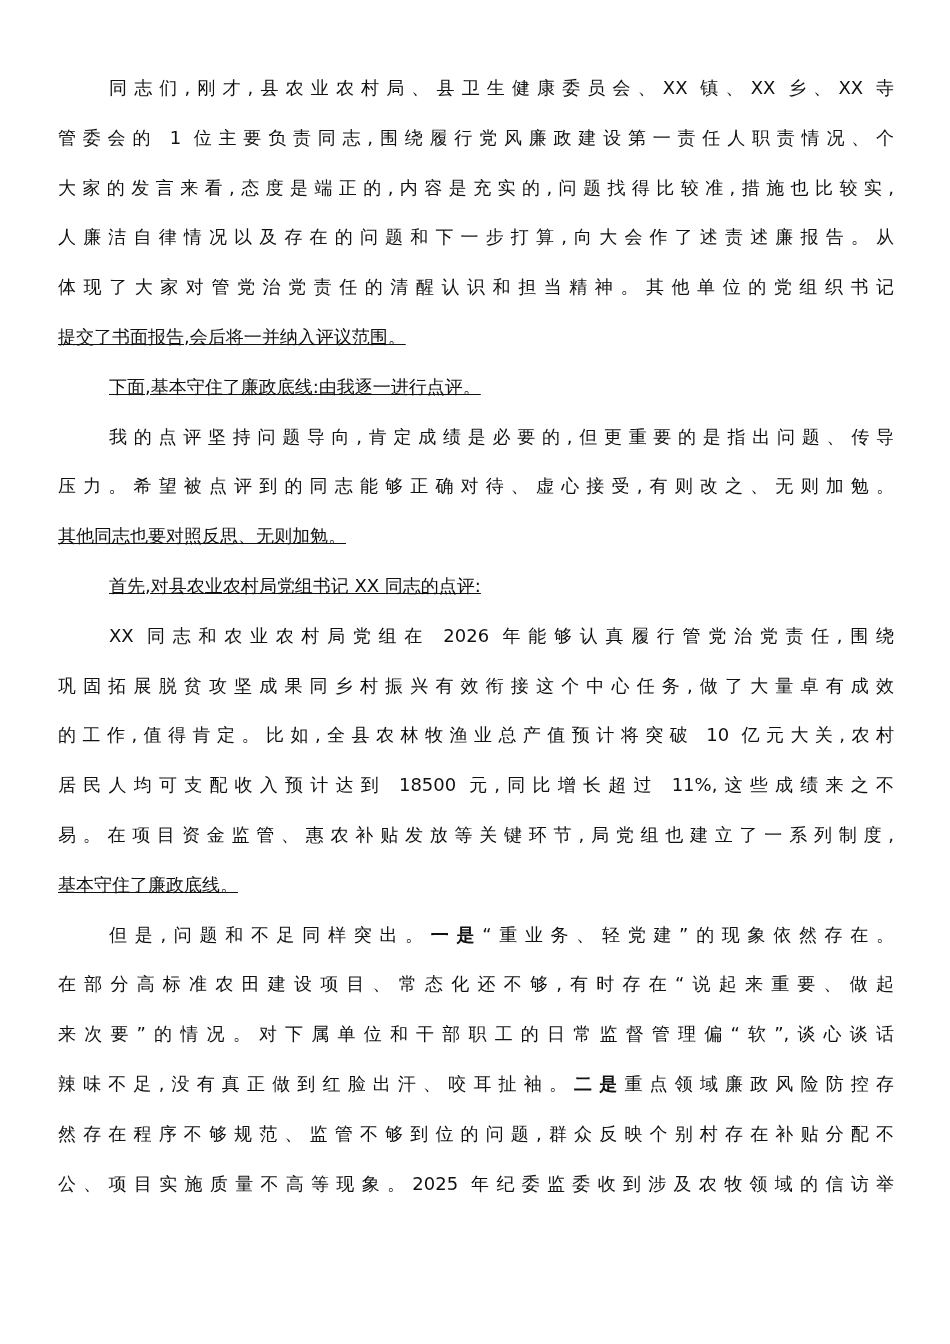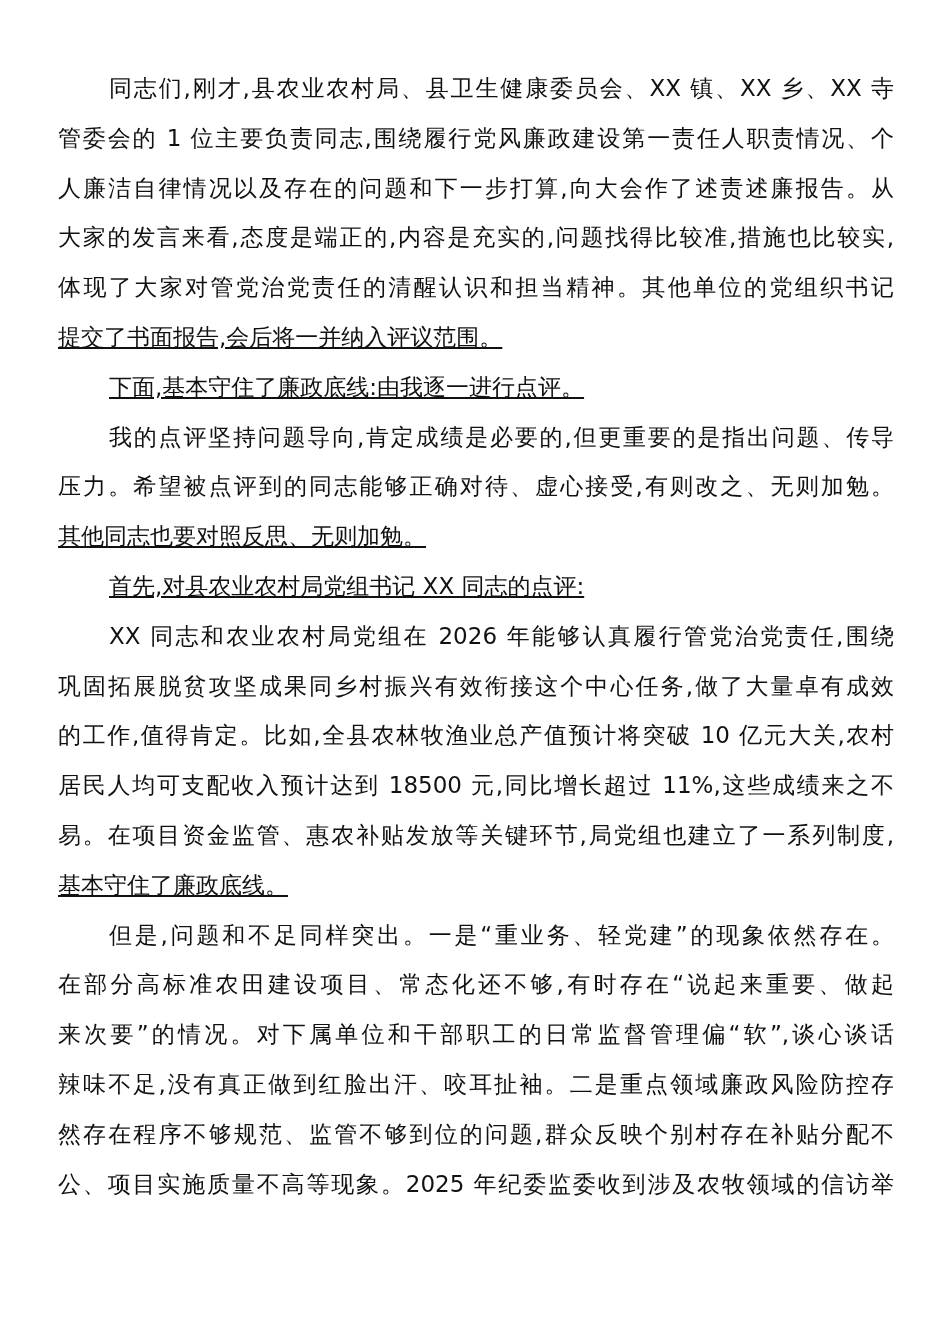--- a/index.html
+++ b/index.html
@@ -22,46 +22,46 @@
       width: 836px;
     }
     .para {
       margin: 0;
       padding: 0;
     }
     .line {
       display: block;
       height: 49.8px;
       line-height: 36px;
-      font-size: 23px;
+      font-size: 18px;
       white-space: nowrap;
       text-align: justify;
       text-align-last: justify;
       letter-spacing: 0;
     }
     .line.last {
       text-align-last: left;
       text-decoration: underline;
     }
     .line.indent {
       padding-left: 51px;
     }
     .seg { }
-    .bold { font-weight: normal; }
+    .bold { font-weight: bold; }
   </style>
 </head>
 <body>
 
 <div class="page">
 
   <div class="para">
     <span class="line indent">同志们,刚才,县农业农村局、县卫生健康委员会、XX 镇、XX 乡、XX 寺</span>
     <span class="line">管委会的 1 位主要负责同志,围绕履行党风廉政建设第一责任人职责情况、个</span>
+    <span class="line">大家的发言来看,态度是端正的,内容是充实的,问题找得比较准,措施也比较实,</span>
     <span class="line">人廉洁自律情况以及存在的问题和下一步打算,向大会作了述责述廉报告。从</span>
-    <span class="line">大家的发言来看,态度是端正的,内容是充实的,问题找得比较准,措施也比较实,</span>
     <span class="line">体现了大家对管党治党责任的清醒认识和担当精神。其他单位的党组织书记</span>
     <span class="line last">提交了书面报告,会后将一并纳入评议范围。</span>
   </div>
 
   <div class="para">
     <span class="line indent last">下面,基本守住了廉政底线:由我逐一进行点评。</span>
   </div>
 
   <div class="para">
     <span class="line indent">我的点评坚持问题导向,肯定成绩是必要的,但更重要的是指出问题、传导</span>

